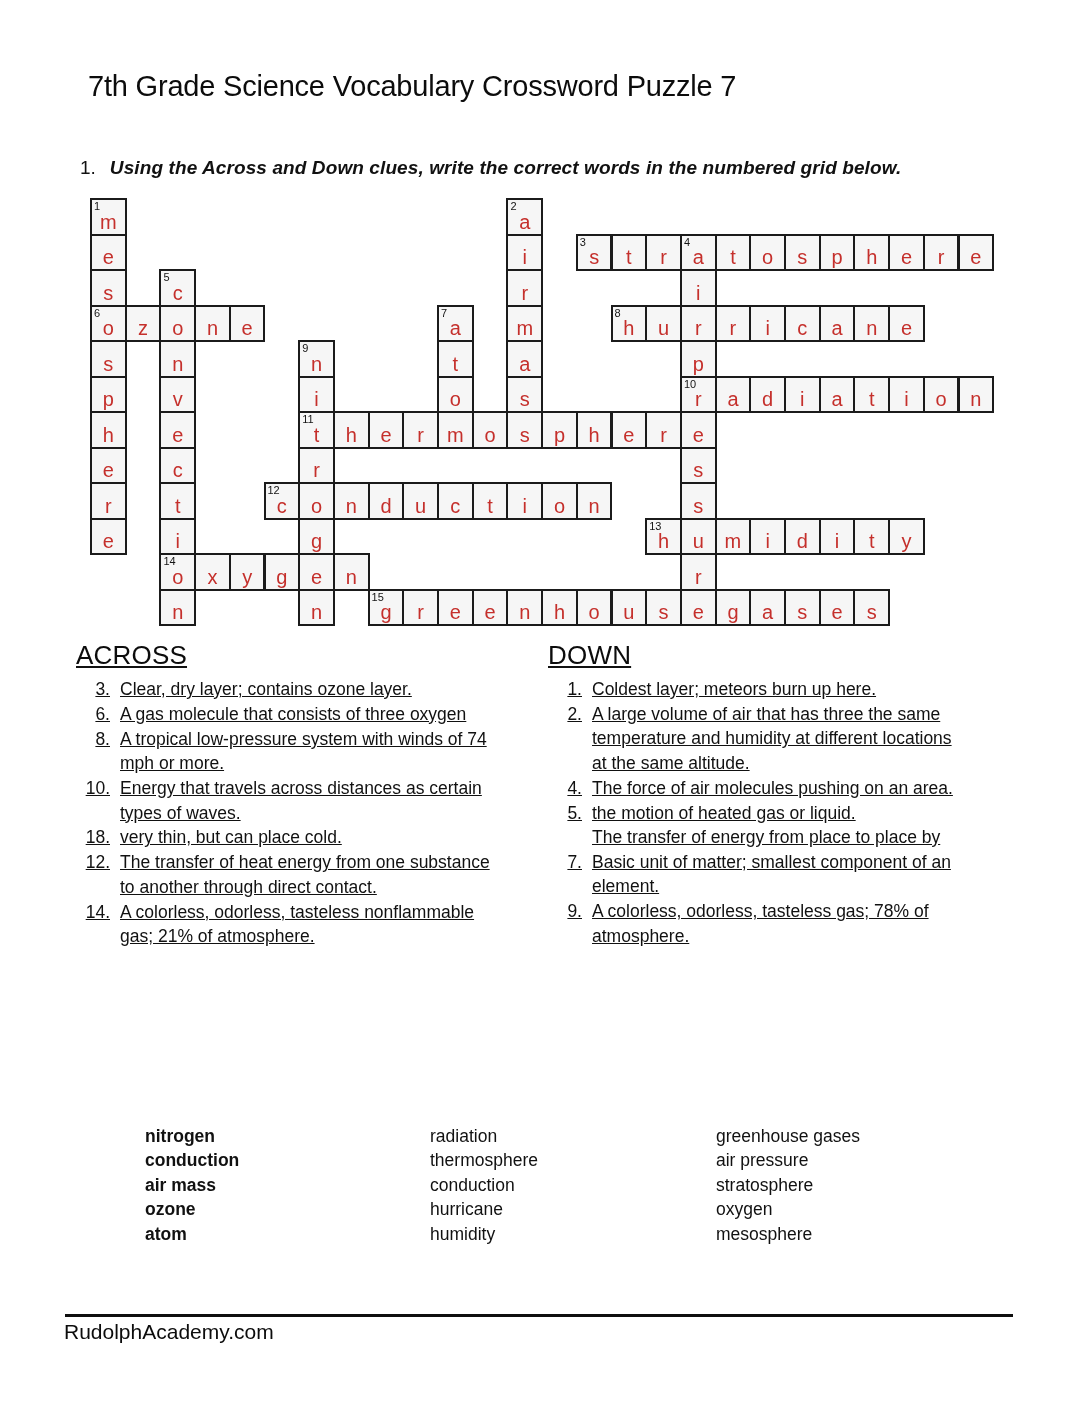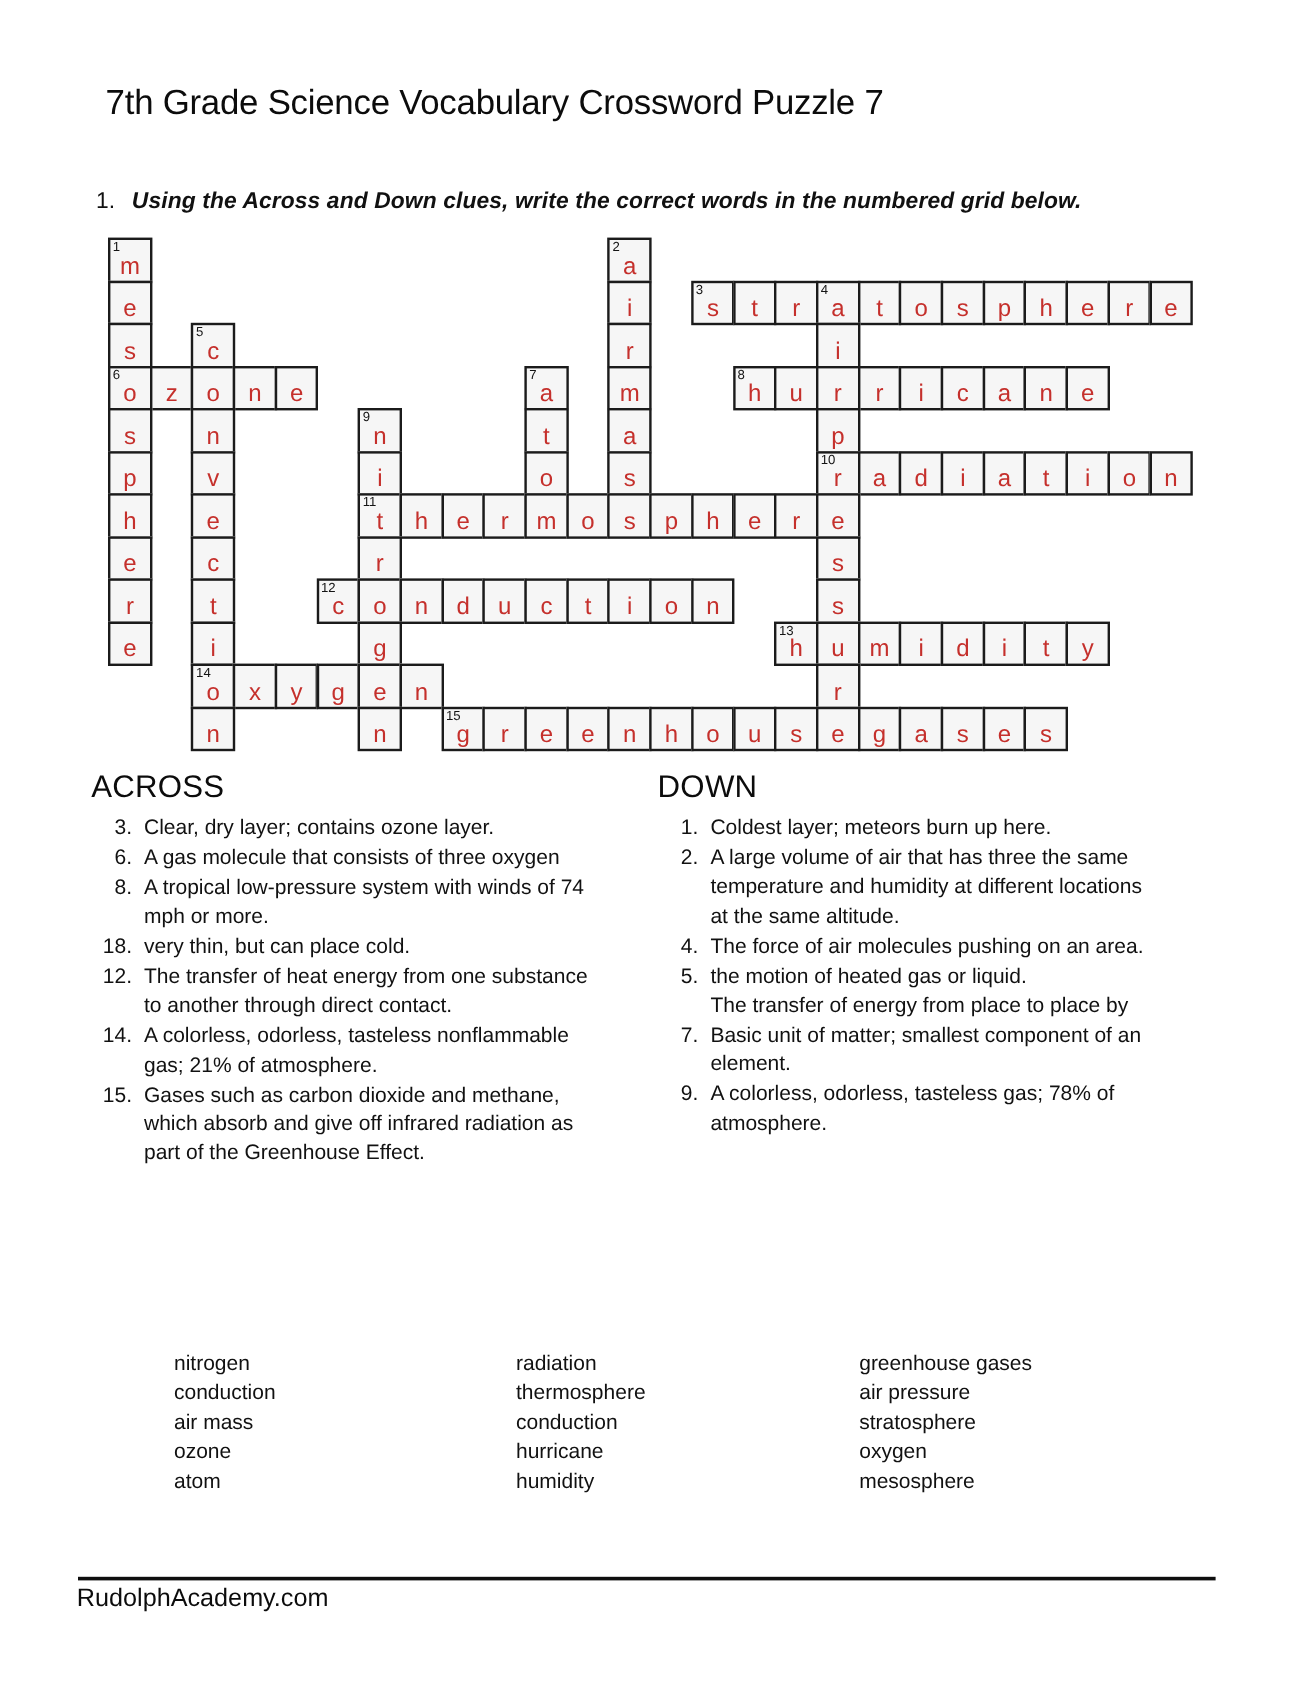--- a/index.html
+++ b/index.html
@@ -22,30 +22,30 @@
     border:2px solid #1b1b1b; background:#f6f6f6;
   }
   .cell .letter {
     position:absolute; left:0; right:0; bottom:2px; text-align:center;
     font-size:20px; line-height:20px;
   }
   .cell .num {
     position:absolute; top:0px; left:2px; font-size:11px; line-height:12px; color:#141414;
   }
 
-  .clue-col { position:absolute; top:640px; }
+  .clue-col { position:absolute; top:640px;text-decoration:underline; }
   #across-section { left:76px; width:480px; }
   #down-section { left:548px; width:500px; }
   .clue-heading { font-size:26px; letter-spacing:0.2px; height:30px; margin-bottom:7px; color:#0c0c0c; }
   .clue { display:flex; margin-bottom:0.5px; font-size:17.5px; line-height:24.4px; }
   .clue-num { width:34px; text-align:right; flex-shrink:0; }
   .clue-text { margin-left:10px; }
 
   #word-bank { position:absolute; left:145px; top:1124px; display:flex; font-size:17.5px; line-height:24.4px; }
-  .bank-col-1 { width:285px; }
+  .bank-col-1 { width:285px;font-weight:bold; }
   .bank-col-2 { width:286px; }
   #footer-rule { position:absolute; left:65px; top:1314px; width:948px; height:3px; background:#0e0e0e; }
   #footer-text { position:absolute; left:64px; top:1320px; font-size:21px; color:#0c0c0c; }
 </style>
 </head>
 <body>
 
 <div id="page">
   <div id="doc-title">7th Grade Science Vocabulary Crossword Puzzle 7</div>
 
@@ -453,45 +453,44 @@
           </div>
         </div>
         <div class="clue">
           <span class="clue-num">8.</span>
           <div class="clue-text">
             <div>A tropical low-pressure system with winds of 74</div>
             <div>mph or more.</div>
           </div>
         </div>
         <div class="clue">
+          <span class="clue-num">10.</span>
+          <div class="clue-text">
+            <div>Energy that travels across distances as certain</div>
+            <div>types of waves.</div>
+          </div>
+        </div>
+        <div class="clue">
           <span class="clue-num">18.</span>
           <div class="clue-text">
             <div>very thin, but can place cold.</div>
           </div>
         </div>
         <div class="clue">
           <span class="clue-num">12.</span>
           <div class="clue-text">
             <div>The transfer of heat energy from one substance</div>
             <div>to another through direct contact.</div>
           </div>
         </div>
         <div class="clue">
           <span class="clue-num">14.</span>
           <div class="clue-text">
             <div>A colorless, odorless, tasteless nonflammable</div>
             <div>gas; 21% of atmosphere.</div>
-          </div>
-        </div>
-        <div class="clue">
-          <span class="clue-num">15.</span>
-          <div class="clue-text">
-            <div>Gases such as carbon dioxide and methane,</div>
-            <div>which absorb and give off infrared radiation as</div>
-            <div>part of the Greenhouse Effect.</div>
           </div>
         </div>
       </div>
   </div>
 
   <div id="down-section" class="clue-col">
     <div class="clue-heading">DOWN</div>
     <div class="clue-list">
         <div class="clue">
           <span class="clue-num">1.</span>

